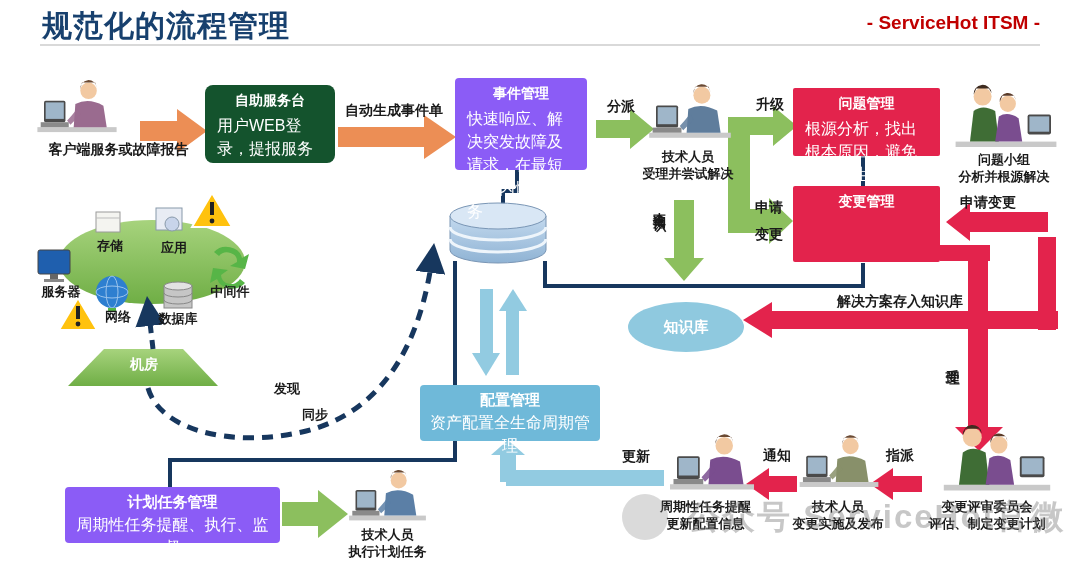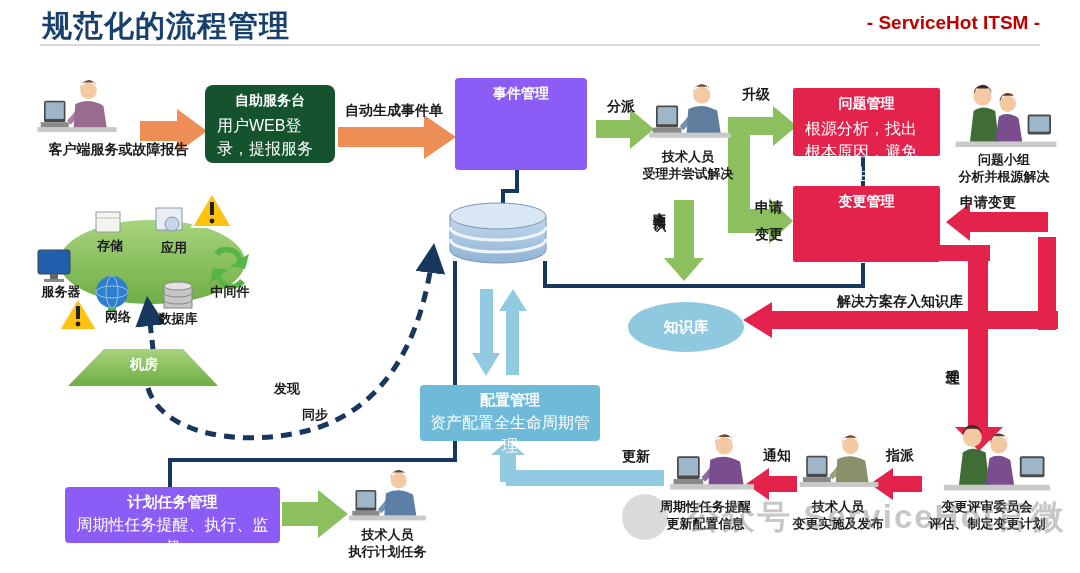--- a/index.html
+++ b/index.html
@@ -187,20 +187,21 @@
   <div id="title">规范化的流程管理</div>
   <div id="rule"></div>
   <div id="brand">- ServiceHot ITSM -</div>
 
   <div class="box orange" style="left:205px;top:85px;width:130px;height:78px;">
     <div class="t">自助服务台</div>
     <div class="bd">用户WEB登录，提报服务或故障请求</div>
   </div>
   <div class="box greenbox" style="left:455px;top:78px;width:132px;height:92px;">
     <div class="t">事件管理</div>
+    <div class="bd">快速响应、解决突发故障及请求，在最短时间内恢复业务</div>
   </div>
   <div class="box redbox" style="left:793px;top:88px;width:147px;height:68px;">
     <div class="t">问题管理</div>
     <div class="bd">根源分析，找出根本原因，避免再次发生</div>
   </div>
   <div class="box redbox" style="left:793px;top:186px;width:147px;height:76px;">
     <div class="t">变更管理</div>
   </div>
   <div class="box bluebox pillbox" style="left:420px;top:385px;width:180px;height:56px;">
     <div class="t">配置管理</div>
@@ -235,21 +236,21 @@
       <use href="#sym-group"></use>
     </svg>
 
   <div class="lbl b14" style="left:16px;top:140px;width:205px;">客户端服务或故障报告</div>
   <div class="lbl b14" style="left:333px;top:101px;width:122px;">自动生成事件单</div>
   <div class="lbl b14" style="left:593px;top:97px;width:56px;">分派</div>
   <div class="lbl" style="left:618px;top:149px;width:140px;">
     <span>技术人员</span><br>
     <span>受理并尝试解决</span>
   </div>
-  <div class="lbl b14" style="left:728px;top:85px;width:56px;">升级</div>
+  <div class="lbl b14" style="left:728px;top:95px;width:56px;text-align:right;">升级</div>
   <div class="lbl b14" style="left:752px;top:194px;width:34px;line-height:1.9;">
     <span>申请</span><br>
     <span>变更</span>
   </div>
   <div class="lbl vtext" style="left:650px;top:202px;font-weight:bold;">查询知识</div>
   <div class="lbl" style="left:928px;top:152px;width:152px;">
     <span>问题小组</span><br>
     <span>分析并根源解决</span>
   </div>
   <div class="lbl b14" style="left:948px;top:193px;width:80px;">申请变更</div>

